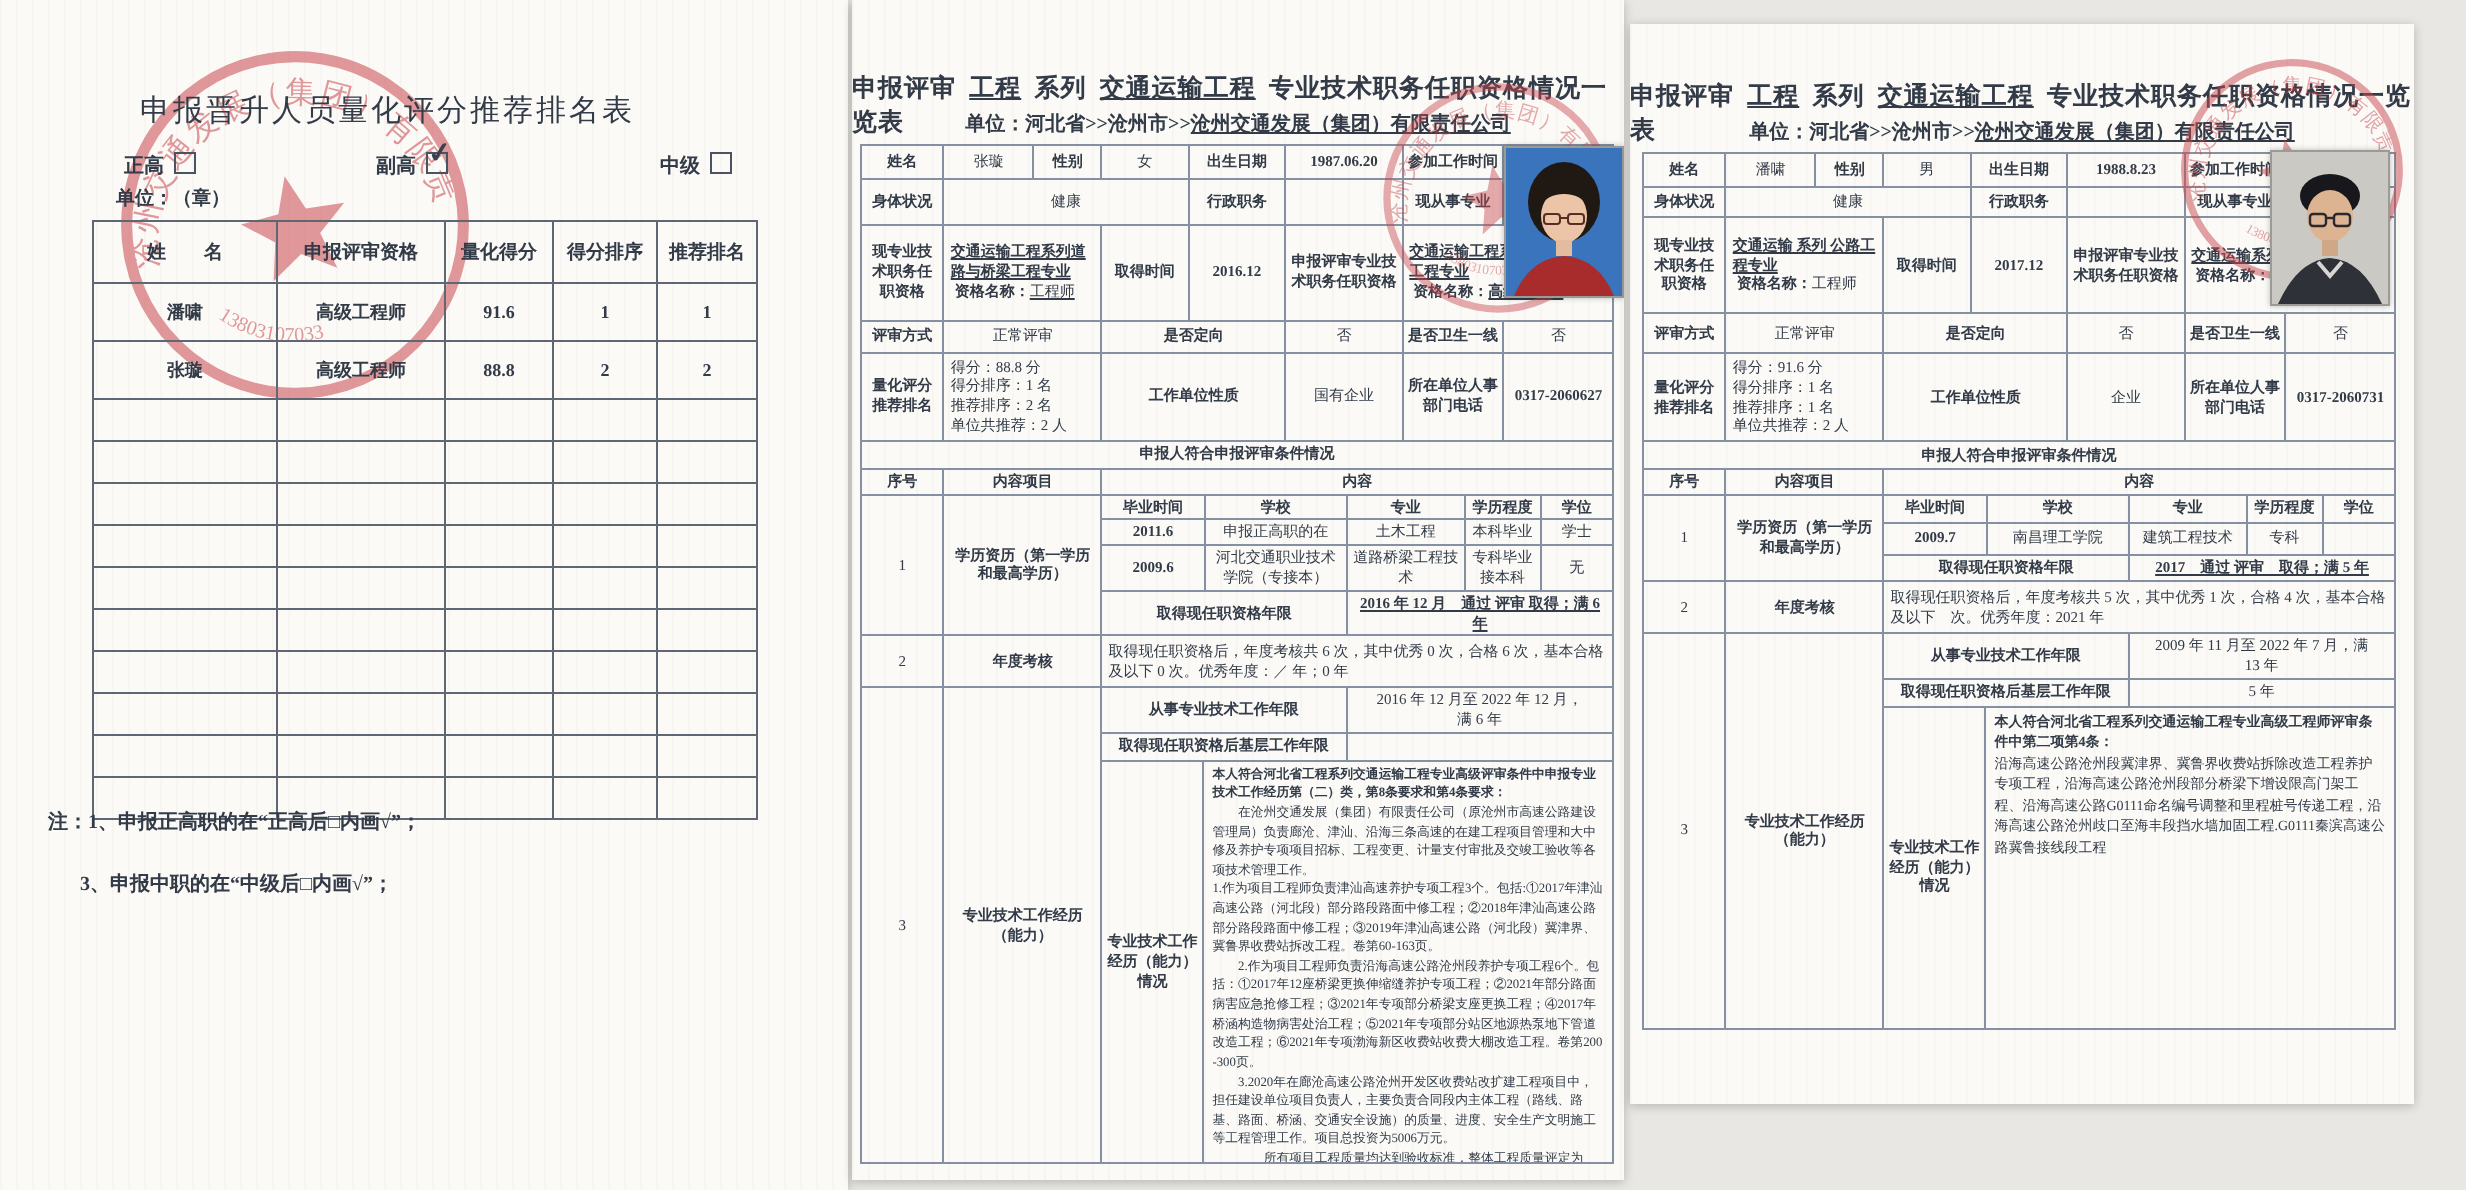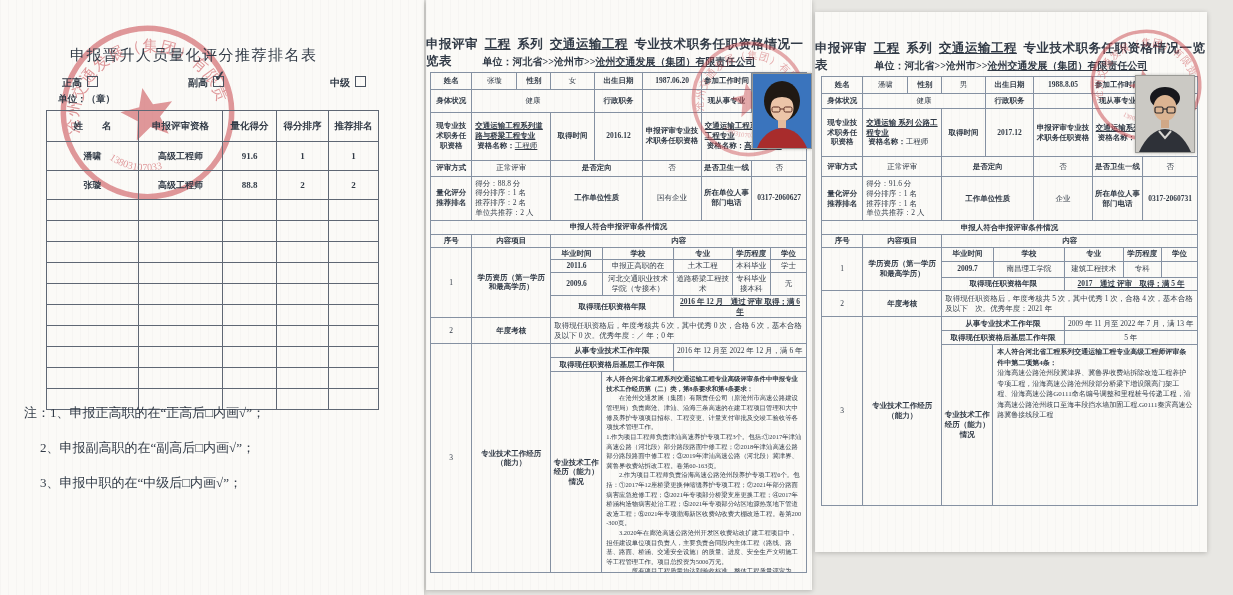--- a/index.html
+++ b/index.html
@@ -21,21 +21,21 @@
   .box{display:inline-block;width:9px;height:9px;border:1px solid #4a5360;vertical-align:-1px;
        margin-left:5px;position:relative}
   .tick{position:absolute;left:0px;top:-9px;font-size:14px;color:#3b424d;transform:rotate(-6deg);font-weight:bold}
   .p1-unit{position:absolute;top:93px;left:58px;font-size:9.5px;font-weight:bold}
   .t1{position:absolute;top:110px;left:46px;width:332px;border-collapse:collapse;table-layout:fixed}
   .t1 td{border:1.2px solid #5f6774;font-size:9px;text-align:center;vertical-align:middle;
          padding:1px 2px;overflow:hidden}
   .t1 tr.hdr td{font-weight:bold;height:28px;font-size:9.5px}
   .t1 tr.dr td{height:26px;font-weight:bold}
   .t1 tr.er td{height:18px}
-  .p1-notes{position:absolute;top:404px;left:24px;right:14px;font-size:13px;font-weight:normal}
+  .p1-notes{position:absolute;top:404px;left:24px;right:14px;font-size:10px;font-weight:bold}
   .p1-notes p{margin:0 0 17px 0}
   .p1-notes p + p{padding-left:16px}
   
   .stamp{position:absolute;pointer-events:none}
   .stamp svg{width:100%;height:100%}
   
   .d-title{position:absolute;left:0;right:0;font-size:12.5px;font-weight:bold;letter-spacing:.5px}
   .d-title .tu{text-decoration:underline;padding:0 3px}
   .d-unit{position:absolute;left:0;right:0;text-align:center;font-size:10px;font-weight:bold}
   .t2{position:absolute;border-collapse:collapse;table-layout:fixed;width:377px}
@@ -44,21 +44,21 @@
   .t2 td.p0{padding:0;vertical-align:top}
   .nested{width:100%;height:100%;border-collapse:collapse;table-layout:fixed}
   .nested td{border:0;border-right:1px solid #8591a2;border-bottom:1px solid #8591a2}
   .nested tr td:last-child{border-right:0}
   .nested tr:last-child td{border-bottom:0}
   .sub{display:flex;flex-direction:column}
   .srow{display:flex;border-bottom:1px solid #8591a2;align-items:stretch}
   .srow:last-child{border-bottom:0}
   .slabel{border-right:1px solid #8591a2;display:flex;align-items:center;justify-content:center;
           font-weight:bold;font-size:7.5px;text-align:center;padding:1px 2px;box-sizing:border-box}
-  .sval{flex:1;display:flex;align-items:center;justify-content:center;font-size:7.5px;padding:1px 2px}
+  .sval{flex:1;display:flex;align-items:center;justify-content:center;font-size:7.5px;padding:1px 12px}
   .w48{width:48%}.w20{width:20%}
   .stext{flex:1;padding:2px 4px;text-align:left;font-size:6.4px;line-height:1.5;overflow:hidden}
   .stext p{margin:0}
   .stext p.pb{font-weight:bold}
   .stext p.ind{text-indent:2em}
   .stext p.ind4{text-indent:4em}
   .qline{text-align:left;padding-left:2px}
   .photo{position:absolute;border:1px solid #9a9a96;box-shadow:0 0 3px rgba(0,0,0,.25)}
   .photo svg{display:block}
 </style>
@@ -196,21 +196,20 @@
           <td></td>
           <td></td>
           <td></td>
           <td></td>
         </tr>
   </tbody>
     </table>
 
   <div class="p1-notes">
     <p>注：1、申报正高职的在“正高后□内画√”；</p>
-    <p>2、申报副高职的在“副高后□内画√”；</p>
     <p>3、申报中职的在“中级后□内画√”；</p>
   </div>
 </div>
 
 <div class="page" id="p2">
   <div class="d-title" style="top:36px">
     <span>申报评审</span>
     <span class="tu">工程</span>
     <span>系列</span>
     <span class="tu">交通运输工程</span>
@@ -425,21 +424,21 @@
         <col style="width:13.5%">
         <col style="width:14.5%">
     </colgroup>
     <tbody>
         <tr style="height:17px">
       <td class="b">姓名</td>
       <td>潘啸</td>
       <td class="b">性别</td>
       <td>男</td>
       <td class="b">出生日期</td>
-      <td class="b">1988.8.05</td>
+      <td class="b">1988.8.23</td>
       <td class="b">参加工作时间</td>
       <td class="u">2009.11</td>
     </tr>
     <tr style="height:15px">
       <td class="b">身体状况</td>
       <td colspan="3">健康</td>
       <td class="b">行政职务</td>
       <td></td>
       <td class="b">现从事专业</td>
       <td class="u">公路工程</td>

